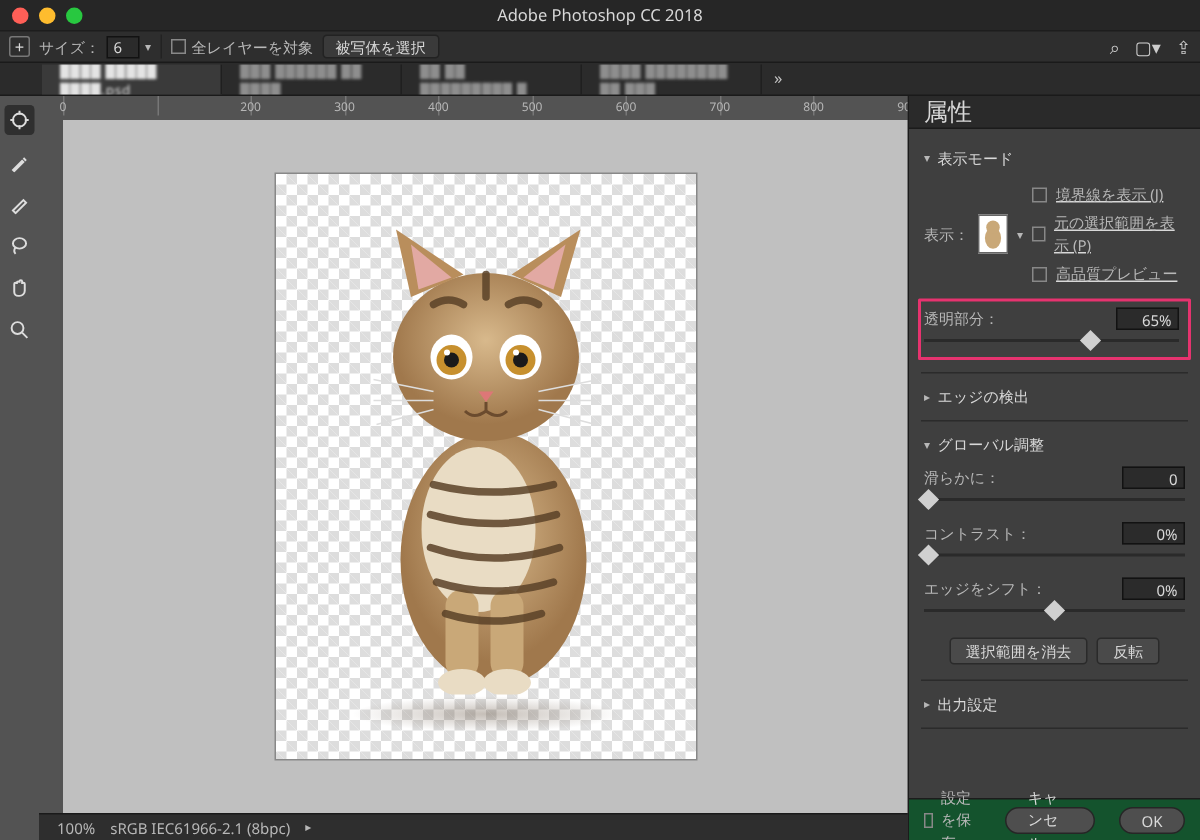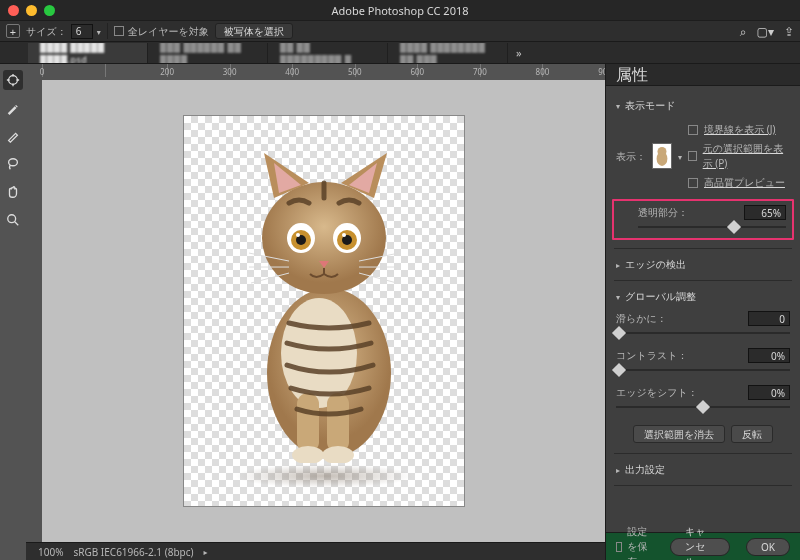--- a/index.html
+++ b/index.html
@@ -81,21 +81,21 @@
   .row{display:flex;align-items:center;gap:6px;padding:3px 0;}
   .row.chk-row{gap:6px;padding:2px 0 2px 0;}
   .lbl{color:var(--text-dim);font-size:10px;}
   .thumb{width:20px;height:26px;border:1px solid #666;background:#fff;position:relative;overflow:hidden;}
   .thumb svg{width:100%;height:100%;}
   .field{background:var(--input-bg);border:1px solid #121212;height:15px;color:var(--text);font-size:10px;display:flex;align-items:center;justify-content:flex-end;padding:0 4px;min-width:42px;}
   .slider{position:relative;height:10px;margin:2px 0 4px 0;}
   .slider .track{position:absolute;left:0;right:0;top:4px;height:2px;background:#2a2a2a;}
   .slider .hdl{position:absolute;top:0;width:10px;height:10px;background:#d0d0d0;transform:translateX(-50%) rotate(45deg) ;}
 
-  .hl-box{border:2px solid var(--highlight);border-radius:1px;padding:4px 6px 2px 24px;margin:4px -4px;}
+  .hl-box{border:2px solid var(--highlight);border-radius:1px;padding:4px 6px 2px 2px;margin:4px -4px;}
   .trow{display:flex;align-items:center;justify-content:space-between;}
   .trow .lbl{flex:0 0 auto;}
 
   .btn-row{display:flex;gap:6px;justify-content:center;padding:6px 0;}
   .pbtn{background:#4a4a4a;border:1px solid #2a2a2a;border-radius:3px;height:18px;padding:0 10px;color:var(--text);font-size:10px;display:flex;align-items:center;}
 
   .footer{height:28px;background:#14532d;border-top:1px solid #1c1c1c;display:flex;align-items:center;justify-content:flex-end;gap:16px;padding:0 10px;}
   .fbtn{background:#4e4e4e;border:1px solid #262626;border-radius:10px;height:18px;padding:0 14px;color:var(--text);font-size:10px;display:flex;align-items:center;}
   .left-chk{margin-right:auto;display:flex;align-items:center;gap:5px;color:var(--text-dim);}
 

